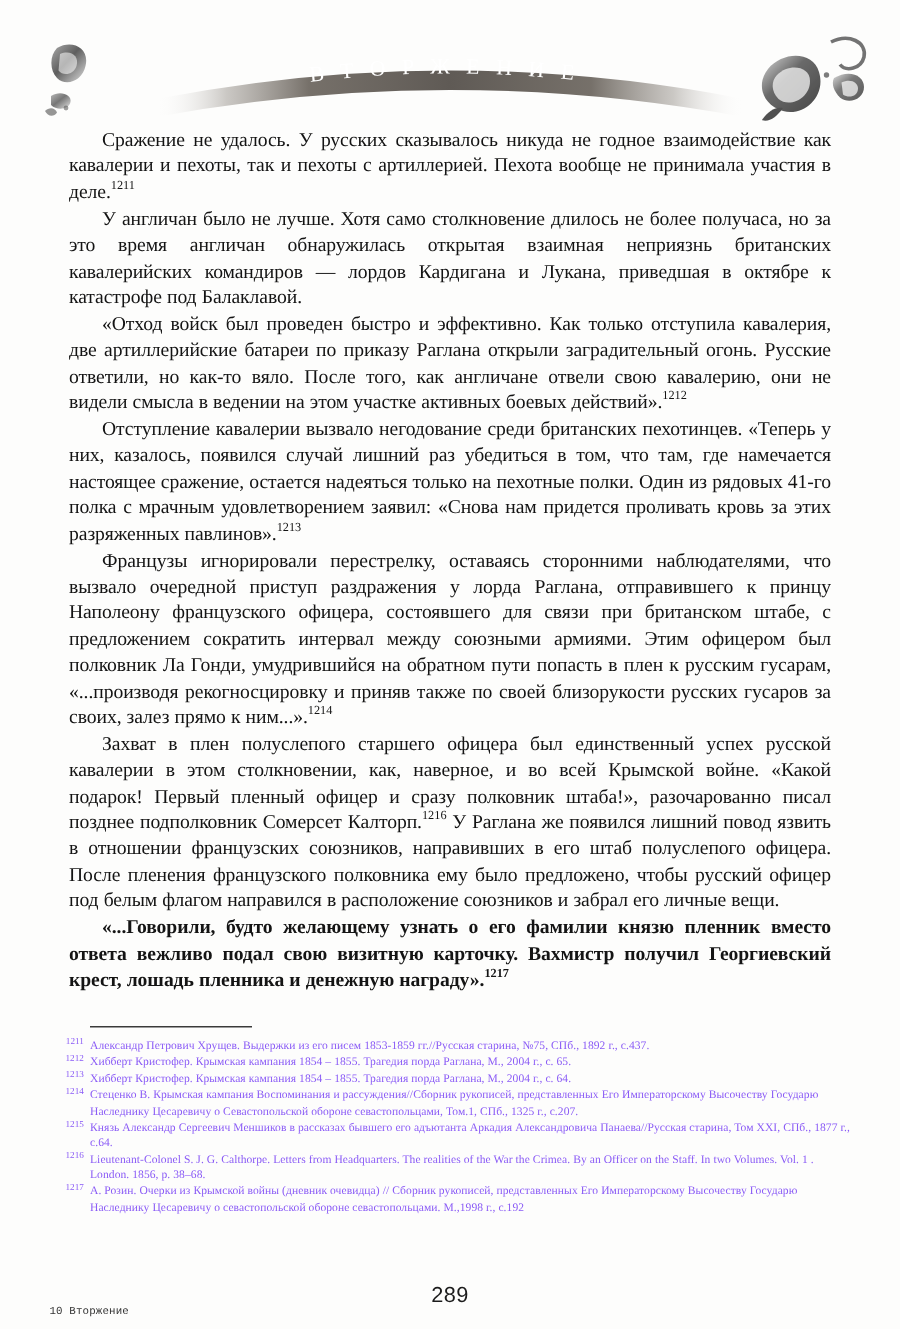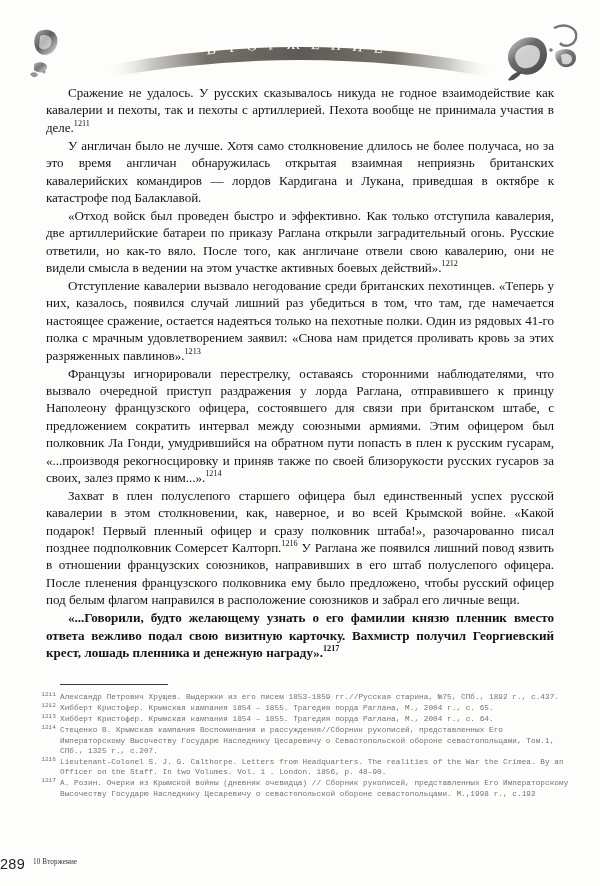--- a/index.html
+++ b/index.html
@@ -75,22 +75,22 @@
     vertical-align: 6px;
     letter-spacing: 0;
   }
 
   
   .footnotes {
     position: absolute;
     left: 32px;
     top: 684px;
     width: 538px;
-    font-family: Liberation Mono, monospace;
-    color: #737373;
+    font-family: Liberation Serif, serif;
+    color: #8b5cf6;
   }
   .fn-rule {
     width: 108px;
     height: 1px;
     background: #3a3a3a;
     margin: 0 0 7px 28px;
   }
   .fn-item {
     display: flex;
     align-items: flex-start;
@@ -119,31 +119,32 @@
   .footer {
     position: absolute;
     left: 0;
     top: 856px;
     width: 600px;
     height: 20px;
   }
   .signature-mark {
     position: absolute;
     left: 33px;
-    top: 2px;
-    font-family: Liberation Serif, serif;
+    top: 15px;
+    font-family: Liberation Mono, monospace;
     font-size: 7.2px;
     color: #333;
     letter-spacing: 0.1px;
   }
   .page-number {
     position: absolute;
     left: 0;
     top: 0;
     width: 600px;
+    text-align: center;
     font-family: "Liberation Sans", sans-serif;
     font-size: 14.5px;
     color: #1c1c1c;
     letter-spacing: 0.3px;
   }
 </style>
 </head>
 <body>
 
 <div class="page">
@@ -243,24 +244,28 @@
     <div class="fn-item">
       <span class="fn-num">1213</span>
       <span class="fn-text">Хибберт Кристофер. Крымская кампания 1854 – 1855. Трагедия порда Раглана, М., 2004 г., с. 64.</span>
     </div>
 
     <div class="fn-item">
       <span class="fn-num">1214</span>
       <span class="fn-text">Стеценко В. Крымская кампания  Воспоминания и рассуждения//Сборник рукописей, представленных Его Императорскому Высочеству Государю Наследнику Цесаревичу о Севастопольской обороне севастопольцами, Том.1, СПб., 1325 г., с.207.</span>
     </div>
 
+    <div class="fn-item">
+      <span class="fn-num">1215</span>
+      <span class="fn-text">Князь Александр Сергеевич Меншиков в рассказах бывшего его адъютанта Аркадия Александровича Панаева//Русская старина, Том XXI, СПб., 1877 г., с.64.</span>
+    </div>
 
     <div class="fn-item">
       <span class="fn-num">1216</span>
-      <span class="fn-text">Lieutenant-Colonel S. J. G. Calthorpe. Letters from Headquarters. The realities of the War the Crimea. By an Officer on the Staff. In two Volumes. Vol. 1 . London. 1856, p. 48–90.</span>
+      <span class="fn-text">Lieutenant-Colonel S. J. G. Calthorpe. Letters from Headquarters. The realities of the War the Crimea. By an Officer on the Staff. In two Volumes. Vol. 1 . London. 1856, p. 38–68.</span>
     </div>
 
     <div class="fn-item">
       <span class="fn-num">1217</span>
       <span class="fn-text">А. Розин. Очерки из Крымской войны (дневник очевидца) // Сборник рукописей, представленных Его Императорскому Высочеству Государю Наследнику Цесаревичу о севастопольской обороне севастопольцами. М.,1998 г., с.192</span>
     </div>
   </div>
 
   <div class="footer">
     <div class="signature-mark">10 Вторжение</div>

